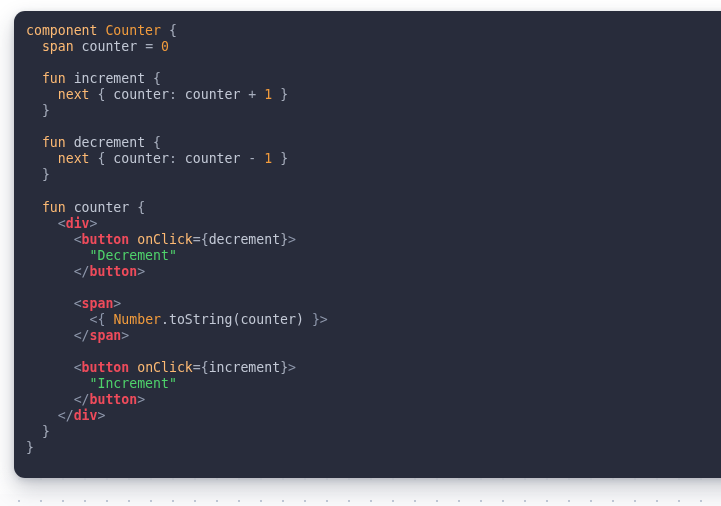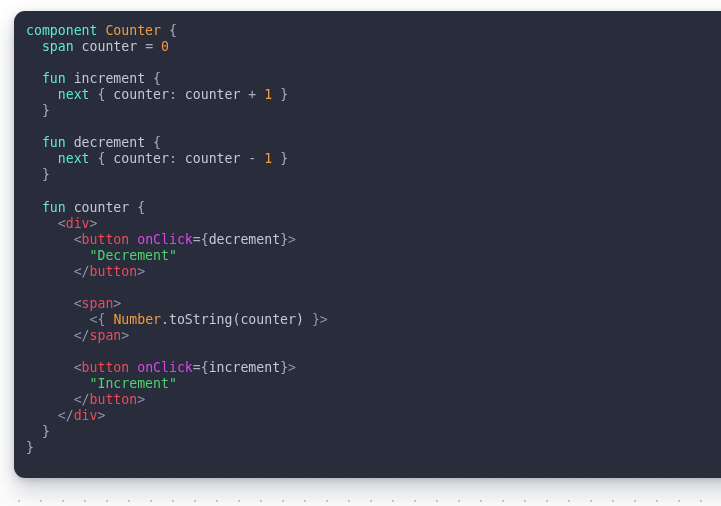--- a/index.html
+++ b/index.html
@@ -59,26 +59,26 @@
     font-size: 13.2px;
     line-height: 16.05px;
     color: #b9c0ce;
     white-space: pre;
     -webkit-font-smoothing: antialiased;
   }
 
   .ln { display: block; min-height: 16.05px; }
 
   
-  .kw   { color: #5eead4; }   
+  .kw   { color: #fdba74; }   
   .typ  { color: #f29c3d; }   
   .num  { color: #f29c3d; }   
-  .attr { color: #d946ef; margin-top: 43px; }   
+  .attr { color: #fdba74; margin-top: 43px; }   
   .str  { color: #4fd36b; }   
-  .tag  { color: #ef4b5b; }   
+  .tag  { color: #ef4b5b; font-weight: bold; }   
   .pun  { color: #8e97ab; }   
   .id   { color: #c3c9d6; }   
   .op   { color: #a7aebd; }   
 </style>
 </head>
 <body>
 
 <div id="page">
   <div id="code-card">
     <pre id="code"><span class="ln"><span class="kw">component</span><span class="id"> </span><span class="typ">Counter</span><span class="op"> {</span>

